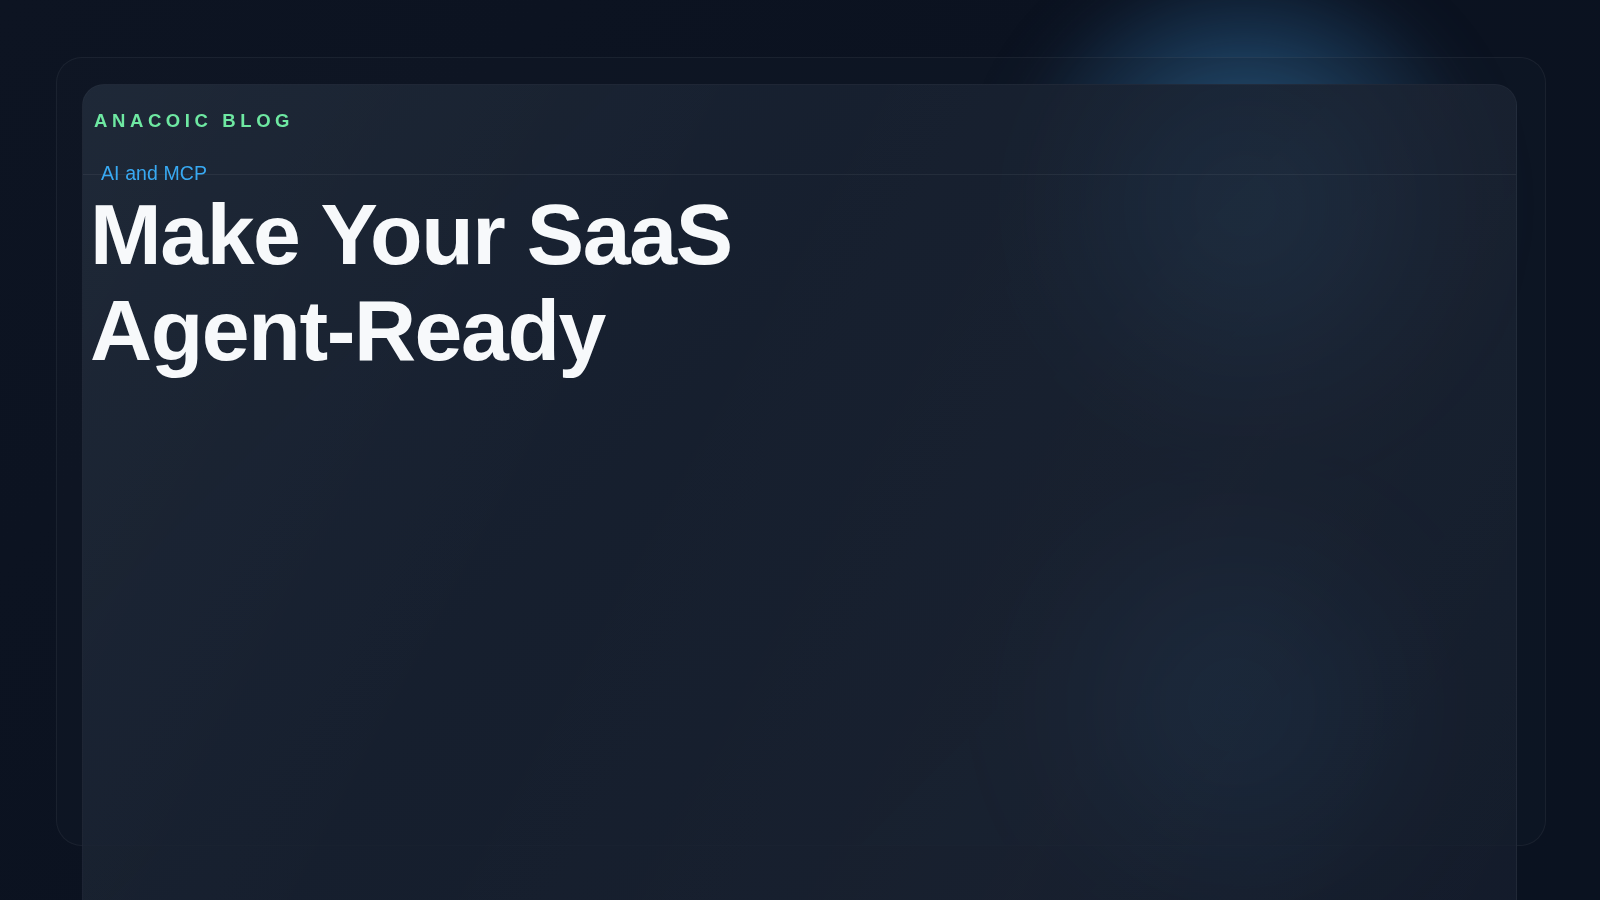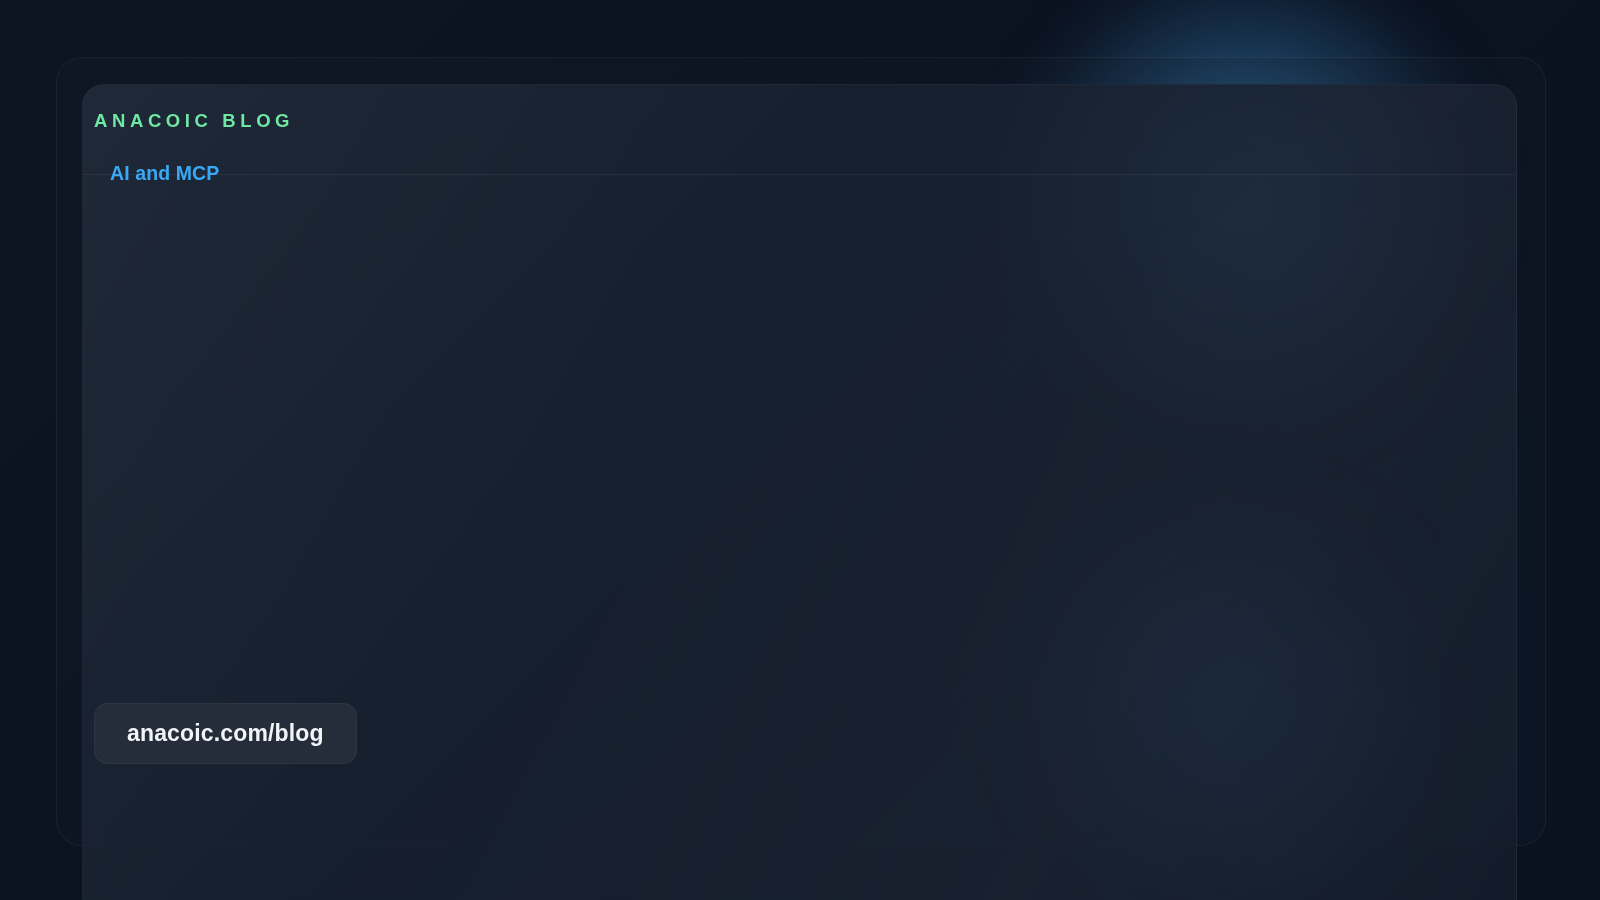--- a/index.html
+++ b/index.html
@@ -115,23 +115,23 @@
     top:25px;  left:0;
     font-size:18.5px;
     font-weight:700;
     letter-spacing:4.6px;
     color:#6ee8a2;
     white-space:nowrap;
   }
 
   .category {
     position:absolute;
-    top:77px;  left:16px;
+    top:77px;  left:7px;
     font-size:19.5px;
-    font-weight:700;
+    font-weight:400;
     color:#38a9f2;
     white-space:nowrap;
     letter-spacing:0.1px;
     text-align:right;
   }
 
   .headline {
     position:absolute;
     top:101px;  left:-4px;
     width:820px;
@@ -183,18 +183,18 @@
 <div class="inner-card">
 
   <div class="divider"></div>
 
   <div class="content">
 
     <div class="eyebrow">ANACOIC BLOG</div>
 
     <div class="category">AI and MCP</div>
 
-
-
-    <div class="url-pill">anacoic.com/blog</div>
+    <h1 class="headline">Make Your SaaS Agent-Ready</h1>
+
+
 
   </div>
 </div>
 
 </body></html>

